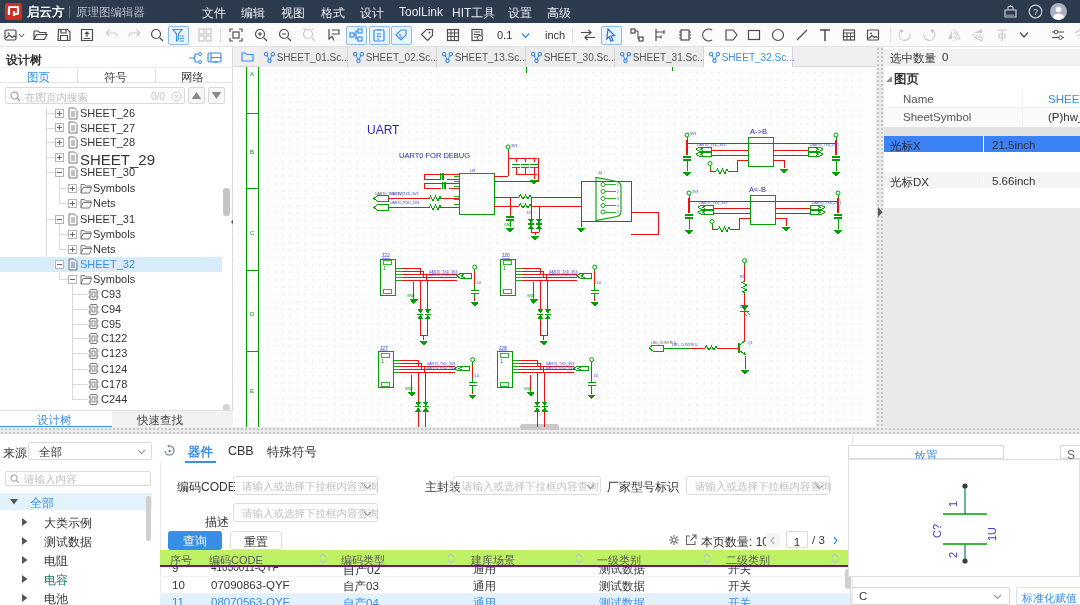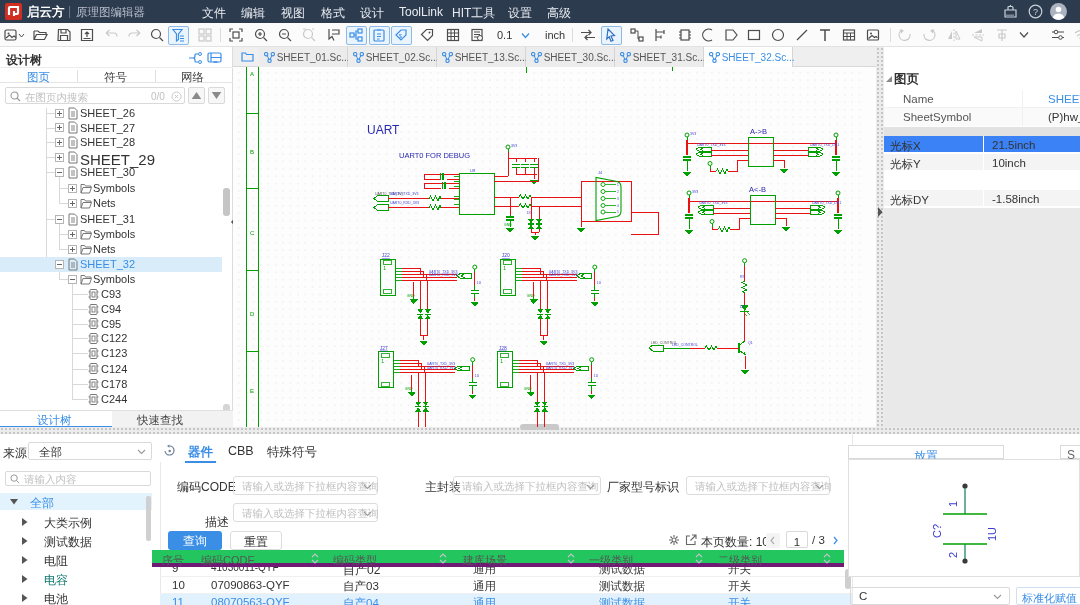--- a/index.html
+++ b/index.html
@@ -763,48 +763,47 @@
       <path d="M690 348 H661" stroke="#00a000" stroke-width="1"></path>
       <use href="#portL" transform="translate(649,345)"></use>
       <text x="651" y="344" font-size="3.5" fill="#555" font-family="Liberation Sans">LED_CONTROL</text>
       <text x="672" y="345.5" font-size="3.5" fill="#4343d6" font-family="Liberation Sans">LED_CONTROL</text>
       <text x="748" y="344" font-size="3.5" fill="#4343d6" font-family="Liberation Sans">Q1</text>
       <text x="740" y="278" font-size="3.5" fill="#4343d6" font-family="Liberation Sans">R9</text>
       <text x="740" y="308" font-size="3.5" fill="#4343d6" font-family="Liberation Sans">D9</text>
     </svg>
   </div>
 <div class="ab" style="left:884px;top:47px;width:196px;height:380px;background:#fff">
+    <div class="ab" style="left:0;top:2px;width:196px;height:17px;background:#f1f1f1">
+      <span class="tx" style="left:6px;top:2px;font-size:11.5px;color:#333">选中数量</span>
+      <span class="tx" style="left:58px;top:2px;font-size:11.5px;color:#333">0</span>
+    </div>
     <svg class="ab" style="left:1px;top:28px" width="8" height="8">
       <path d="M7 1 V7 H1 Z" fill="#8a8a8a"></path>
     </svg>
     <span class="tx" style="left:10px;top:24px;font-size:12.5px;font-weight:bold;color:#333">图页</span>
     <div class="ab" style="left:0;top:43px;width:196px;height:18px;border-bottom:1px solid #f0f0f0">
       <span class="tx" style="left:19px;top:3px;font-size:11.5px;color:#555">Name</span>
       <span class="tx" style="left:164px;top:3px;font-size:11.5px;color:#3a8ee6">SHEET_</span>
       <div class="ab" style="left:138px;top:0;width:1px;height:18px;background:#f0f0f0"></div>
     </div>
     <div class="ab" style="left:0;top:61px;width:196px;height:18px;background:#fafafa">
       <span class="tx" style="left:19px;top:3px;font-size:11.5px;color:#555">SheetSymbol</span>
       <span class="tx" style="left:164px;top:3px;font-size:11.5px;color:#333">(P)hw_b</span>
       <div class="ab" style="left:138px;top:0;width:1px;height:18px;background:#f0f0f0"></div>
     </div>
     <div class="ab" style="left:0;top:80px;width:196px;height:9px;background:#e2e2e2"></div>
     <div class="ab" style="left:0;top:89px;width:196px;height:17px;background:#3b82f6;border-bottom:1px solid #fff">
       <span class="tx" style="left:6px;top:2.5px;font-size:11.5px;color:#333">光标X</span>
       <span class="tx" style="left:108px;top:2.5px;font-size:11.5px;color:#333">21.5inch</span>
       <div class="ab" style="left:99px;top:0;width:1px;height:17px;background:#fff"></div>
     </div>
-    <div class="ab" style="left:0;top:107px;width:196px;height:17px;background:#f4f4f4;border-bottom:1px solid #fff">
-      <span class="tx" style="left:6px;top:2.5px;font-size:11.5px;color:#333">光标Y</span>
-      <span class="tx" style="left:108px;top:2.5px;font-size:11.5px;color:#333">10inch</span>
-      <div class="ab" style="left:99px;top:0;width:1px;height:17px;background:#fff"></div>
-    </div>
-    <div class="ab" style="left:0;top:143px;width:196px;height:17px;background:#f4f4f4;border-bottom:1px solid #fff">
-      <span class="tx" style="left:6px;top:2.5px;font-size:11.5px;color:#333">光标DY</span>
-      <span class="tx" style="left:108px;top:2.5px;font-size:11.5px;color:#333">-1.58inch</span>
+    <div class="ab" style="left:0;top:125px;width:196px;height:17px;background:#f4f4f4;border-bottom:1px solid #fff">
+      <span class="tx" style="left:6px;top:2.5px;font-size:11.5px;color:#333">光标DX</span>
+      <span class="tx" style="left:108px;top:2.5px;font-size:11.5px;color:#333">5.66inch</span>
       <div class="ab" style="left:99px;top:0;width:1px;height:17px;background:#fff"></div>
     </div>
     <div class="ab" style="left:0;top:161px;width:196px;height:219px;background:#e9e9e9"></div>
   </div>
 <div class="ab" style="left:0;top:434px;width:1080px;height:171px;background:#fff;overflow:hidden">
     <span class="tx" style="left:3px;top:11px;font-size:12px;color:#333">来源</span>
     <div class="ab" style="left:28px;top:8px;width:124px;height:18px;border:1px solid #d9d9d9;border-radius:2px">
       <span class="tx" style="left:10px;top:2px;font-size:11.5px;color:#333">全部</span>
       <svg class="ab" style="left:108px;top:6px" width="9" height="6">
         <path d="M1 1 L4.5 4.5 L8 1" fill="none" stroke="#999" stroke-width="1.1"></path>
@@ -894,21 +893,21 @@
     </svg>
     <span class="tx" style="left:701px;top:100px;font-size:12px;color:#333">本页数量: 100</span>
     <div class="ab" style="left:766px;top:99px;width:14px;height:15px;background:#f4f4f4;border-radius:2px"><svg width="14" height="15">
         <path d="M8 4 L5 7.5 L8 11" fill="none" stroke="#b0b0b0" stroke-width="1.2"></path>
       </svg></div>
     <div class="ab" style="left:786px;top:97px;width:22px;height:17px;border:1px solid #d9d9d9;border-radius:2px;text-align:center"><span style="font-size:11.5px;color:#333;line-height:16px">1</span></div>
     <span class="tx" style="left:812px;top:100px;font-size:11.5px;color:#333">/ 3</span>
     <div class="ab" style="left:828px;top:99px;width:14px;height:15px;background:#fff;border-radius:2px"><svg width="14" height="15">
         <path d="M6 4 L9 7.5 L6 11" fill="none" stroke="#3a8ee6" stroke-width="1.2"></path>
       </svg></div>
-    <div class="ab" style="left:152px;top:116px;width:692px;height:17px;background:#22c55e;border-bottom:4px solid #701a75">
+    <div class="ab" style="left:160px;top:116px;width:692px;height:17px;background:#bef264;border-bottom:2px solid #701a75">
       <span class="tx" style="left:10px;top:2.5px;font-size:11px;color:#555">序号</span>
       <span class="tx" style="left:49px;top:2.5px;font-size:11px;color:#555">编码CODE</span>
       <svg class="ab" style="left:159px;top:3px" width="8" height="11">
         <path d="M1 4 L4 1 L7 4" fill="none" stroke="#c0c4cc" stroke-width="1.2"></path>
         <path d="M1 7 L4 10 L7 7" fill="none" stroke="#c0c4cc" stroke-width="1.2"></path>
       </svg>
       <span class="tx" style="left:181px;top:2.5px;font-size:11px;color:#555">编码类型</span>
       <svg class="ab" style="left:287px;top:3px" width="8" height="11">
         <path d="M1 4 L4 1 L7 4" fill="none" stroke="#c0c4cc" stroke-width="1.2"></path>
         <path d="M1 7 L4 10 L7 7" fill="none" stroke="#c0c4cc" stroke-width="1.2"></path>

